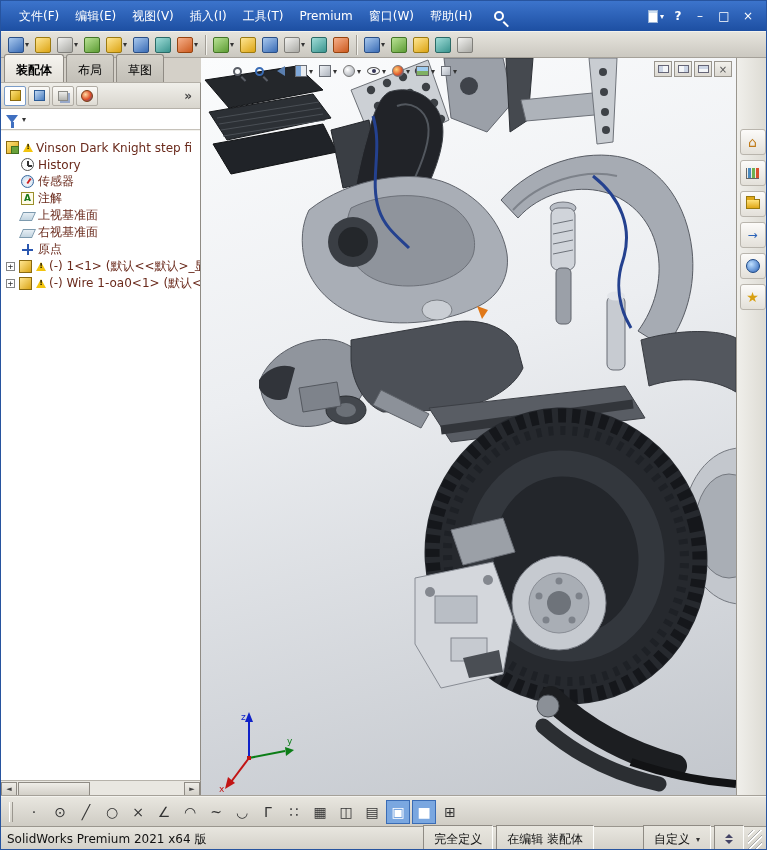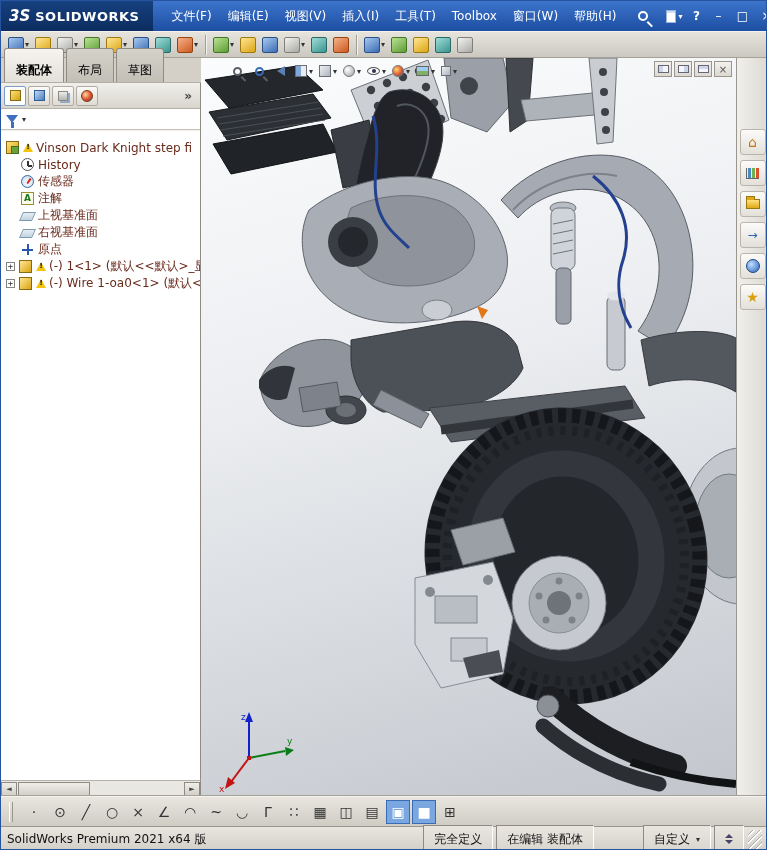--- a/index.html
+++ b/index.html
@@ -37,21 +37,21 @@
   .cb  { background:linear-gradient(145deg,#a8c8ee,#3a6cb5); border:1px solid #2a4f86; }
   .cg  { background:linear-gradient(145deg,#b9e294,#5d9c34); border:1px solid #447526; }
   .cr  { background:linear-gradient(145deg,#f6b08a,#cc5a1f); border:1px solid #96430f; }
   .ct  { background:linear-gradient(145deg,#9fdcd7,#3a948e); border:1px solid #2a6a66; }
   .cgr { background:linear-gradient(145deg,#f2f2f0,#a9a9a4); border:1px solid #807f7a; }
   .sep { width:1px; height:20px; background:#a19d95; box-shadow:1px 0 0 #f4f3ee; margin:0 4px; }
 
   
   #tabrow { position:absolute; left:0; top:57px; width:200px; height:25px; background:#d4d0c8;
     display:flex; align-items:flex-end; padding-left:3px; border-bottom:1px solid #b3afa7; }
-  .tab { padding:13px 11px 3px; margin-right:2px; border:1px solid #8f8b84; border-bottom:none;
+  .tab { padding:7px 11px 3px; margin-right:2px; border:1px solid #8f8b84; border-bottom:none;
     border-radius:3px 3px 0 0; background:linear-gradient(#d5d2ca,#c2bfb7); font-size:12px; white-space:nowrap; }
   .tab.active { background:linear-gradient(#f6f4ef,#e3e0d9); font-weight:bold; }
 
   
   #panel { position:absolute; left:0; top:82px; width:200px; height:697px; background:#f2f1ec; border-right:1px solid #8f8b84; }
   #panelbar { height:26px; display:flex; align-items:center; padding:0 3px;
     background:linear-gradient(#f0efea,#d8d5cd); border-bottom:1px solid #b6b2aa; }
   .pbi { width:22px; height:20px; border:1px solid #b0aca4; border-radius:2px; margin-right:2px;
     background:linear-gradient(#fbfaf7,#dedbd3); display:flex; align-items:center; justify-content:center; }
   .pbi.active { background:#fff; border-color:#7a9cc8; }
@@ -163,31 +163,27 @@
   .updown .up { border-bottom:4px solid #446; } .updown .dn { border-top:4px solid #446; }
   .rgrip { width:14px; height:19px; margin-left:4px;
     background:repeating-linear-gradient(135deg, transparent 0 3px, #aaa 3px 4px, #fff 4px 5px); }
 </style>
 </head>
 <body>
 
 <div id="window">
 
   <div id="titlebar">
-    <div class="brand">
-      <span class="brand-mark">3S</span>
-      <span class="brand-name">SOLIDWORKS</span>
-    </div>
     <div class="menus">
       <span class="menu">文件(F)</span>
       <span class="menu">编辑(E)</span>
       <span class="menu">视图(V)</span>
       <span class="menu">插入(I)</span>
       <span class="menu">工具(T)</span>
-      <span class="menu">Toolbox</span>
+      <span class="menu">Premium</span>
       <span class="menu">窗口(W)</span>
       <span class="menu">帮助(H)</span>
     </div>
     <span class="search-mag"></span>
     <div class="tb-right">
       <span class="docbtn">
         <span class="page"></span>
         <span class="darr">▾</span>
       </span>
       <span class="helpbtn">?</span>

